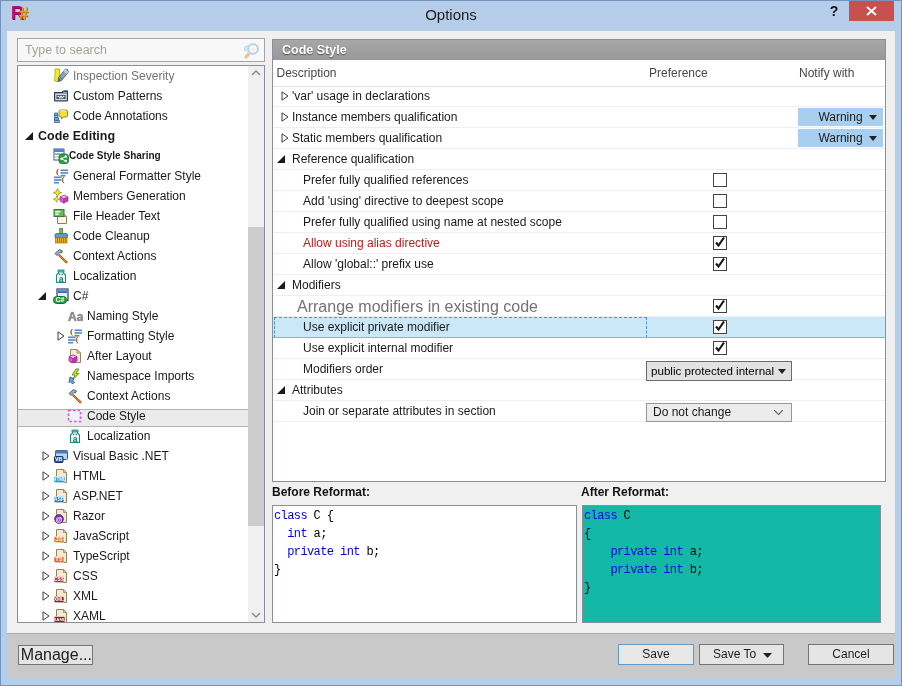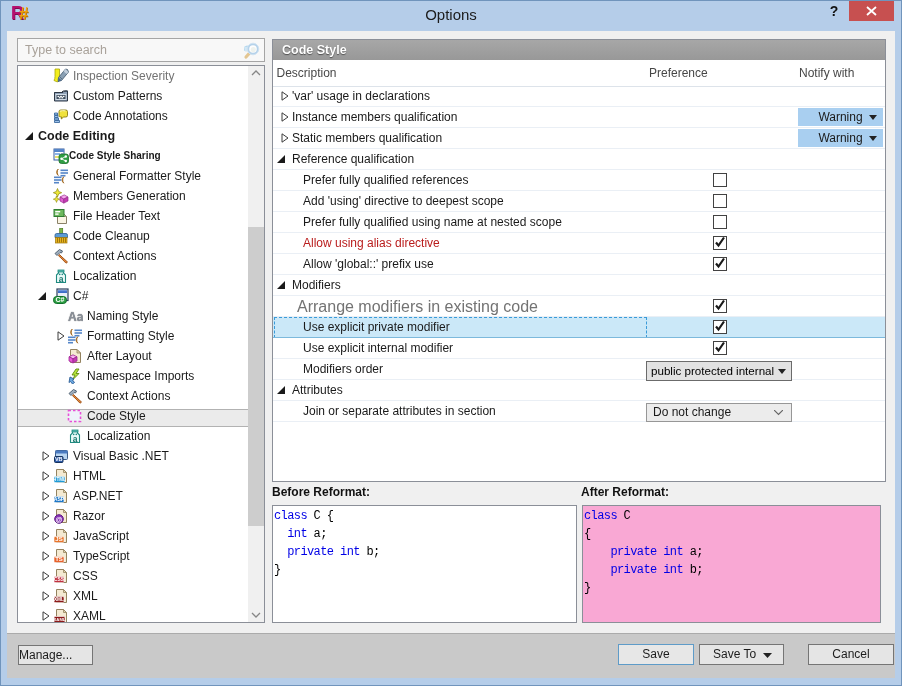--- a/index.html
+++ b/index.html
@@ -493,28 +493,28 @@
 </div>
 
 <div class="abs" style="left:272px;top:485px;font-size:12px;font-weight:bold;color:#111">Before Reformat:</div>
 <div class="abs" style="left:581px;top:485px;font-size:12px;font-weight:bold;color:#111">After Reformat:</div>
 <div class="abs" style="left:272px;top:505px;width:305px;height:118px;background:#fff;border:1px solid #8b8f98;box-sizing:border-box;overflow:hidden">
     <pre style="padding:1px 0 0 1px"><span class="kw">class</span> C {
   <span class="kw">int</span> a;
   <span class="kw">private</span> <span class="kw">int</span> b;
 }</pre>
   </div>
-<div class="abs" style="left:582px;top:505px;width:299px;height:118px;background:#f9a8d4;border:1px solid #8b8f98;box-sizing:border-box;overflow:hidden">
+<div class="abs" style="left:582px;top:505px;width:299px;height:118px;background:#14b8a6;border:1px solid #8b8f98;box-sizing:border-box;overflow:hidden">
     <pre style="padding:1px 0 0 1px"><span class="kw">class</span> C
 {
     <span class="kw">private</span> <span class="kw">int</span> a;
     <span class="kw">private</span> <span class="kw">int</span> b;
 }</pre>
   </div>
 
-<div class="abs" style="left:18px;top:645px;width:75px;height:20px;background:#e5e5e5;border:1px solid #757575;box-sizing:border-box;font-size:12px;color:#1c1c1c;text-align:left;line-height:18px">Manage...</div>
+<div class="abs" style="left:18px;top:645px;width:75px;height:20px;background:#e5e5e5;border:1px solid #757575;box-sizing:border-box;font-size:16px;color:#1c1c1c;text-align:right;line-height:18px">Manage...</div>
 <div class="abs" style="left:618px;top:644px;width:76px;height:21px;background:#e7e7e7;border:1px solid #5e9bc8;box-sizing:border-box;font-size:12px;color:#1c1c1c;text-align:center;line-height:19px">Save</div>
 <div class="abs" style="left:699px;top:644px;width:85px;height:21px;background:#e5e5e5;border:1px solid #757575;box-sizing:border-box;font-size:12px;color:#1c1c1c;line-height:19px">
   <span class="abs" style="left:13px">Save To</span>
   <svg class="abs" style="right:11px;top:8px" width="9" height="5">
       <path d="M0 0 h9 L4.5 5 Z" fill="#222"></path>
     </svg>
 </div>
 <div class="abs" style="left:808px;top:644px;width:86px;height:21px;background:#e5e5e5;border:1px solid #757575;box-sizing:border-box;font-size:12px;color:#1c1c1c;text-align:center;line-height:19px">Cancel</div>
 </body></html>

